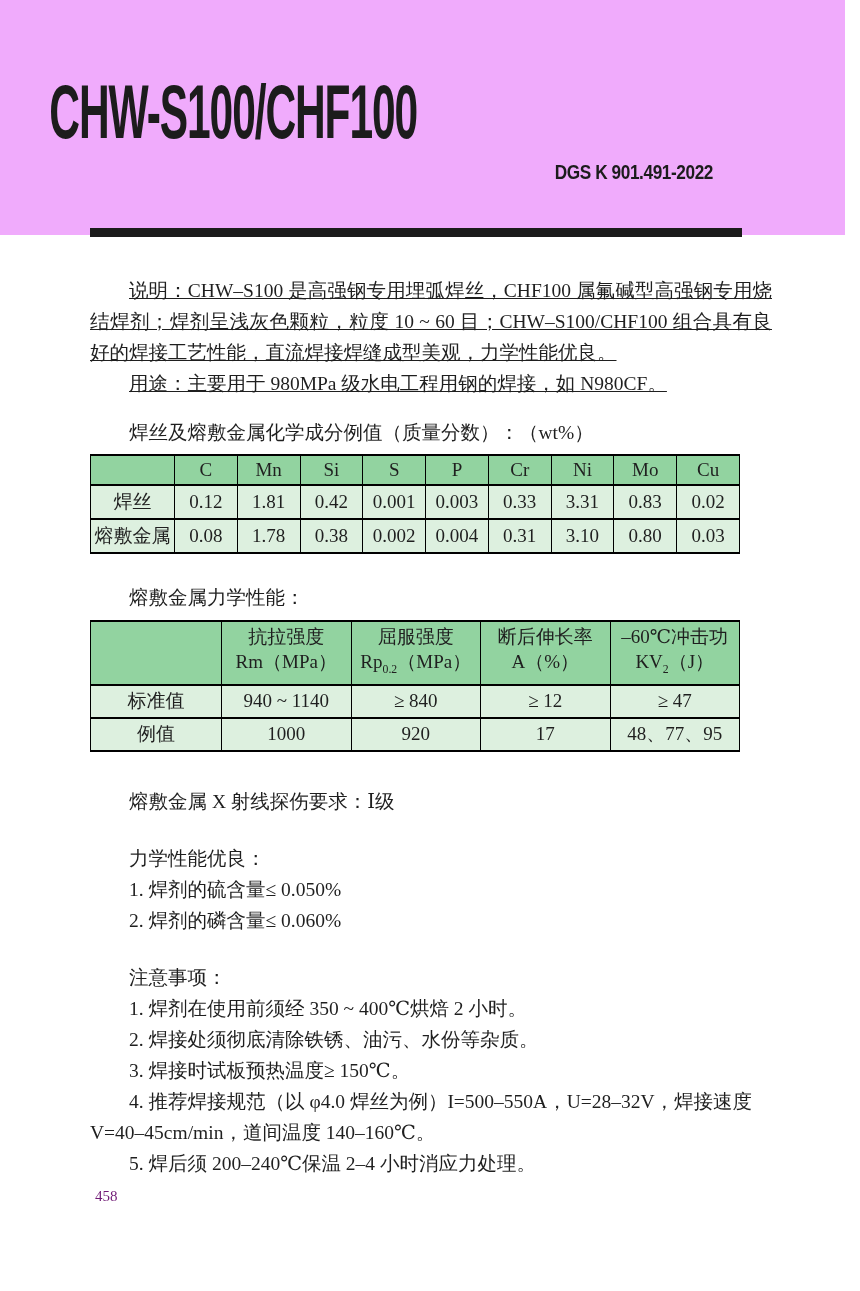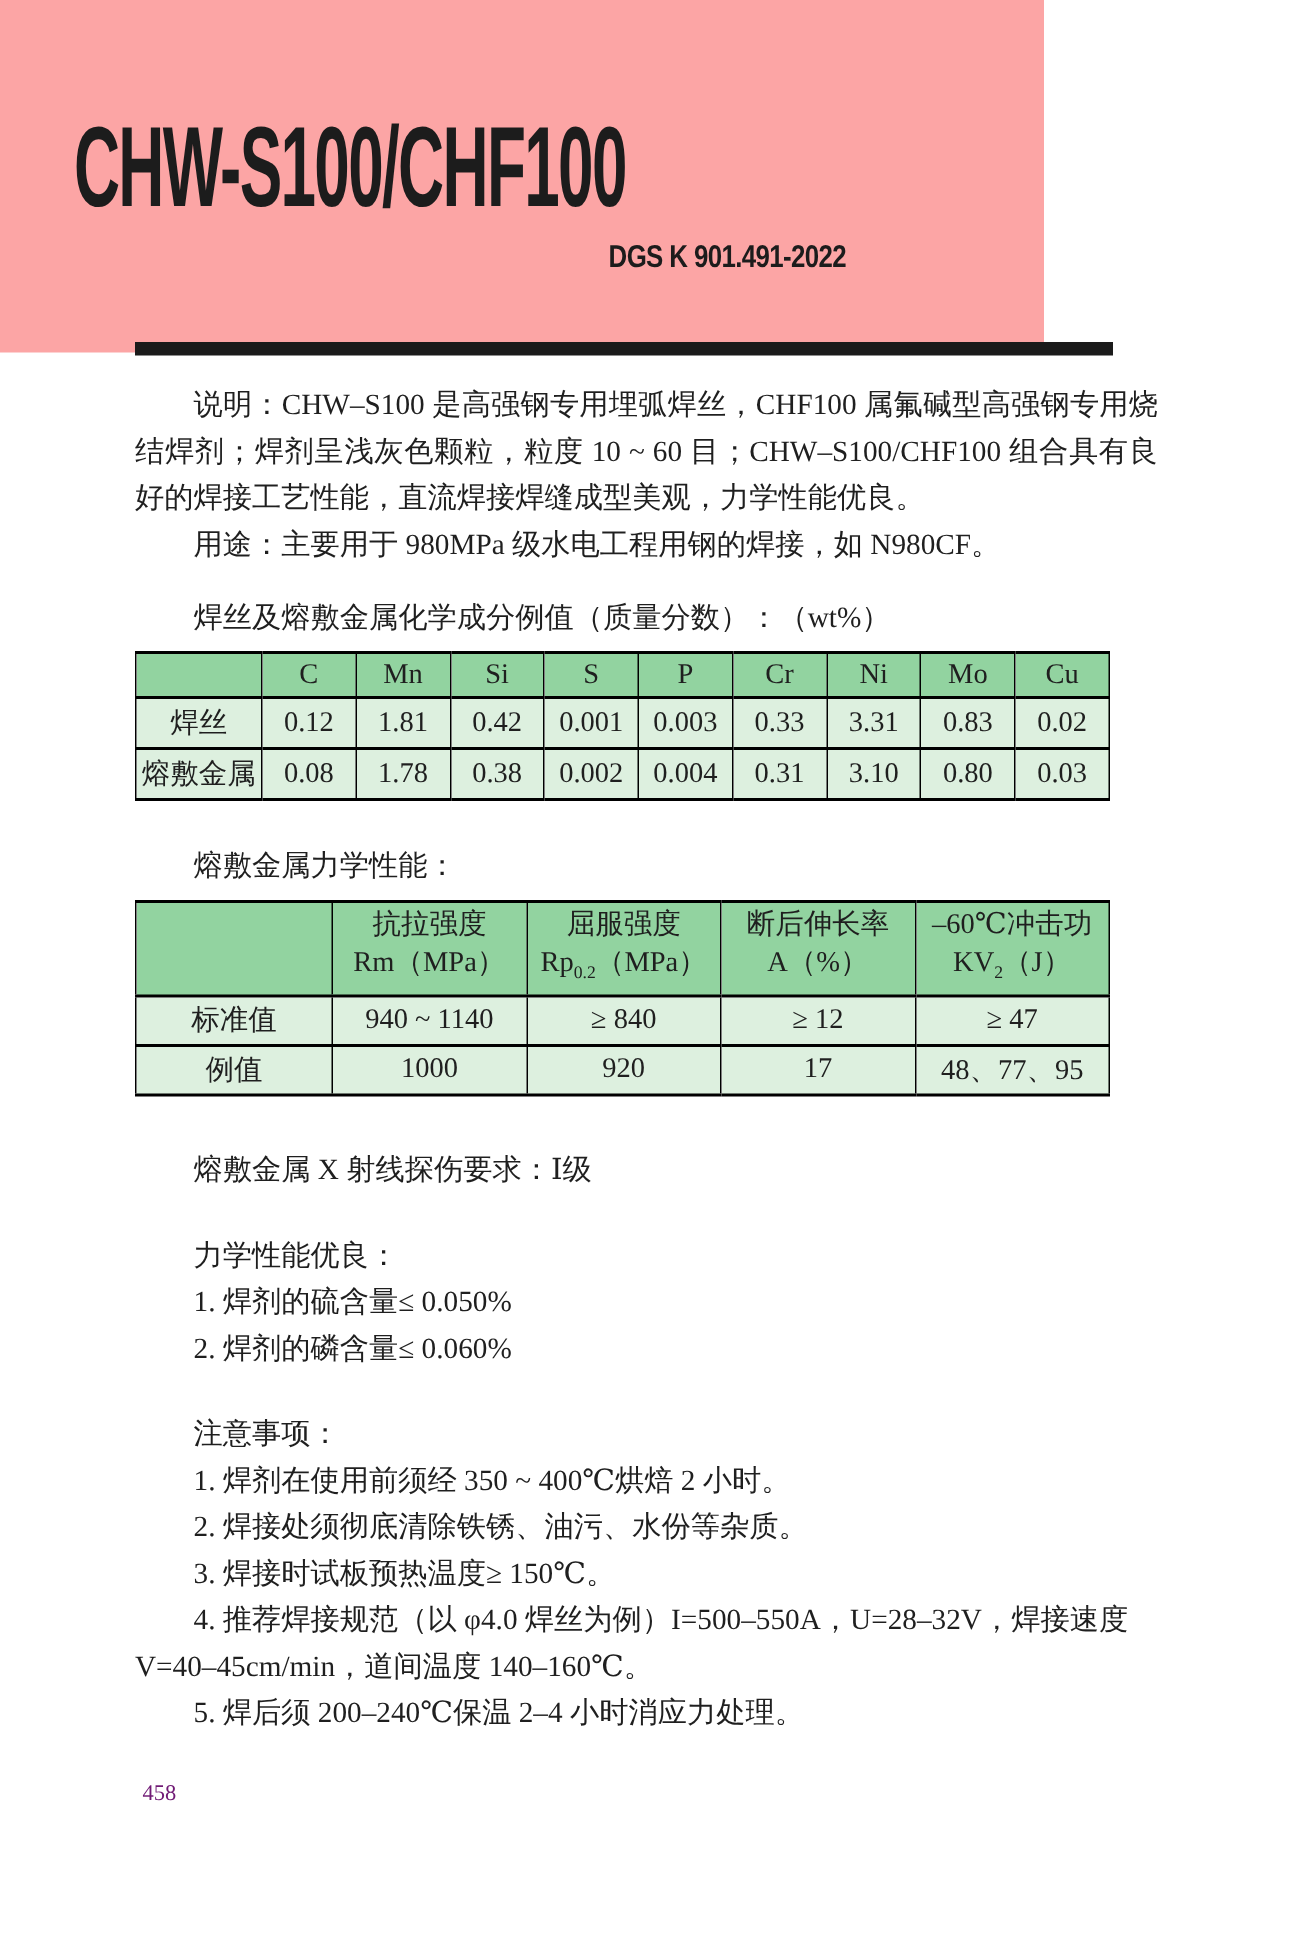--- a/index.html
+++ b/index.html
@@ -8,22 +8,22 @@
     width: 860px; height: 1291px;
     background: #ffffff;
     color: #1f1f1f;
     font-family: "Liberation Serif", "DejaVu Serif", serif;
     position: relative;
     overflow: hidden;
   }
 
   
   .banner {
-    width: 696px; height: 235px;
-    background: #fca5a5;
+    width: 845px; height: 235px;
+    background: #f0abfc;
     position: relative;
   }
   .title {
     margin: 0;
     padding: 72px 0 0 88px;
     font-family: "Liberation Sans", "DejaVu Sans", sans-serif;
     font-weight: bold;
     font-size: 76px;
     line-height: 80px;
     color: #1c1c1c;
@@ -52,21 +52,21 @@
     position: absolute;
     left: 90px; top: 228px;
     width: 652px; height: 9px;
     background: #1b1b1b;
   }
 
   
   .content {
     padding: 0 88px 0 90px;
   }
-  .intro { margin-top: 20px; }
+  .intro { margin-top: 40px; text-decoration: underline; }
   .intro p, .body-line {
     margin: 0;
     font-size: 19.5px;
     line-height: 31px;
     text-align: justify;
     text-indent: 2em;
   }
   .section-title {
     margin: 0;
     font-size: 19.5px;

